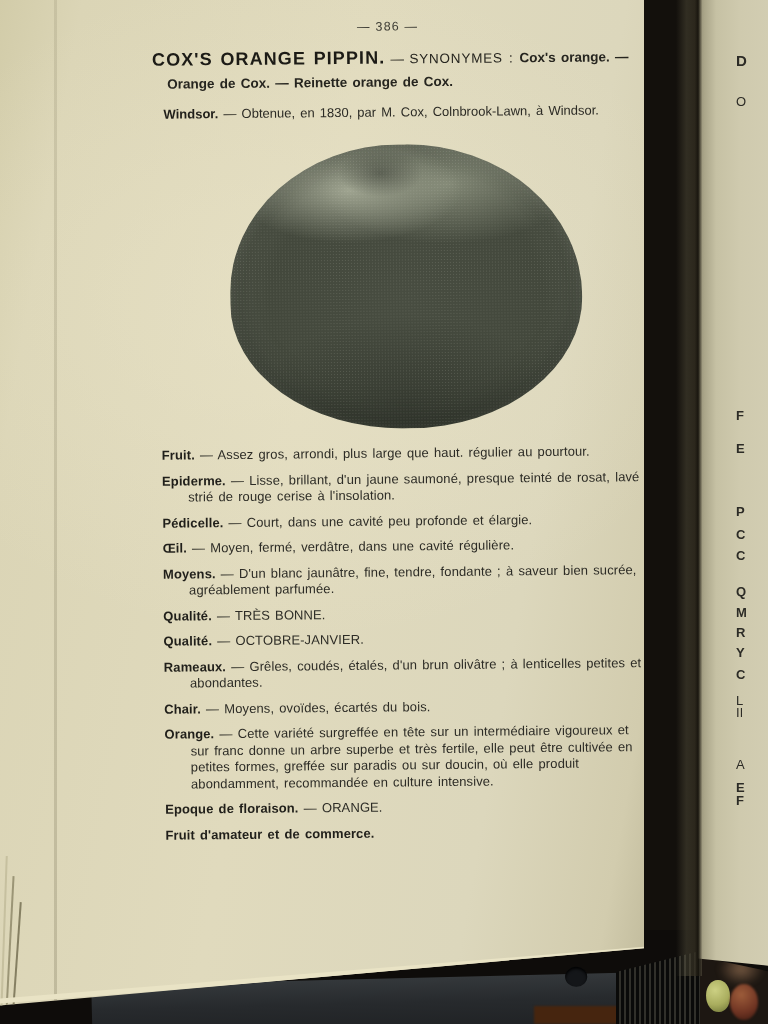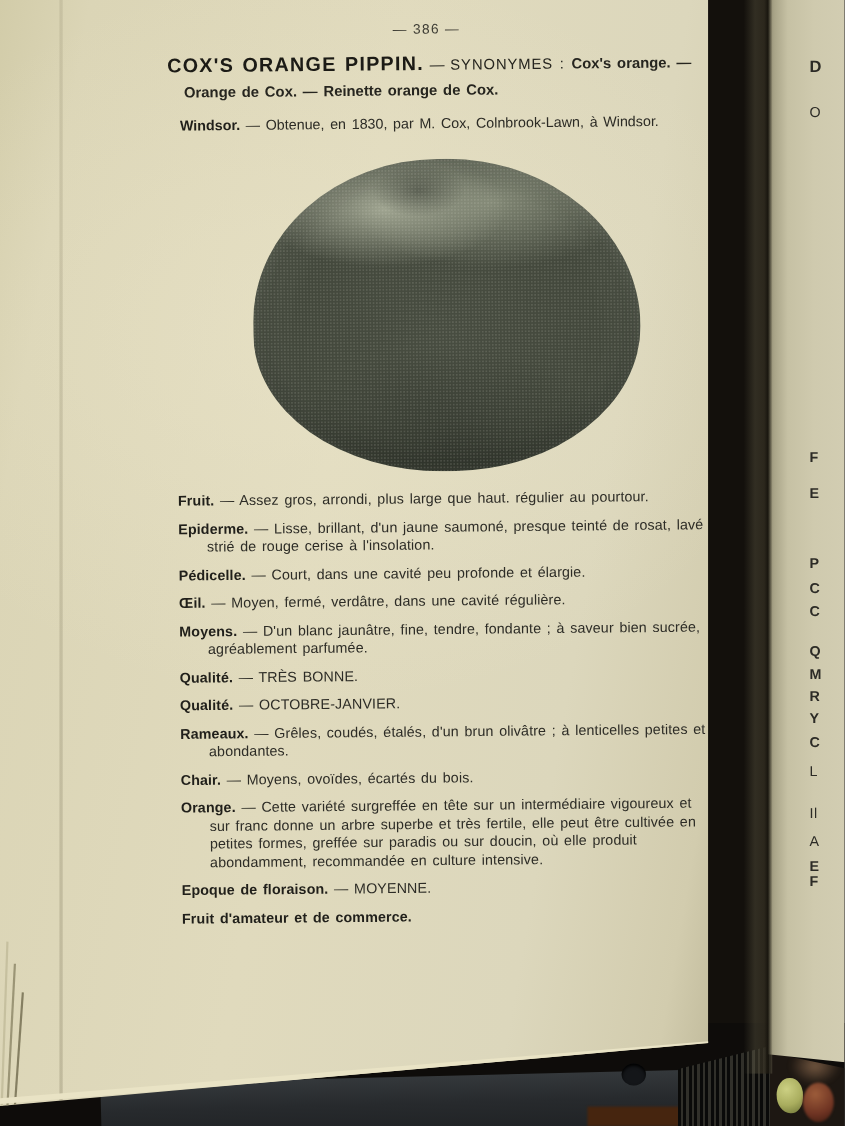--- a/index.html
+++ b/index.html
@@ -122,21 +122,21 @@
       <span class="rp-letter" style="top:605px;font-weight:700">M</span>
 
       <span class="rp-letter" style="top:625px;font-weight:700">R</span>
 
       <span class="rp-letter" style="top:645px;font-weight:700">Y</span>
 
       <span class="rp-letter" style="top:667px;font-weight:700">C</span>
 
       <span class="rp-letter" style="top:693px">L</span>
 
-      <span class="rp-letter" style="top:732px">Il</span>
+      <span class="rp-letter" style="top:705px">Il</span>
 
       <span class="rp-letter" style="top:757px">A</span>
 
       <span class="rp-letter" style="top:780px;font-weight:700">E</span>
 
       <span class="rp-letter" style="top:793px;font-weight:700">F</span>
     </div>
 
   <div class="gutter"></div>
 
@@ -199,21 +199,21 @@
 
           <p class="entry">
             <span class="lbl">Chair.</span><span> — Moyens, ovoïdes, écartés du bois.</span>
           </p>
 
           <p class="entry">
             <span class="lbl">Orange.</span><span> — Cette variété surgreffée en tête sur un intermédiaire vigoureux et sur franc donne un arbre superbe et très fertile, elle peut être cultivée en petites formes, greffée sur paradis ou sur doucin, où elle produit abondamment, recommandée en culture intensive.</span>
           </p>
 
           <p class="entry">
-            <span class="lbl">Epoque de floraison.</span><span> — MOYENNE.</span>
+            <span class="lbl">Epoque de floraison.</span><span> — ORANGE.</span>
           </p>
 
           <p class="entry">
             <span class="lbl">Fruit d'amateur et de commerce.</span><span></span>
           </p>
         </div>
 
     </div>
   </div>
 

